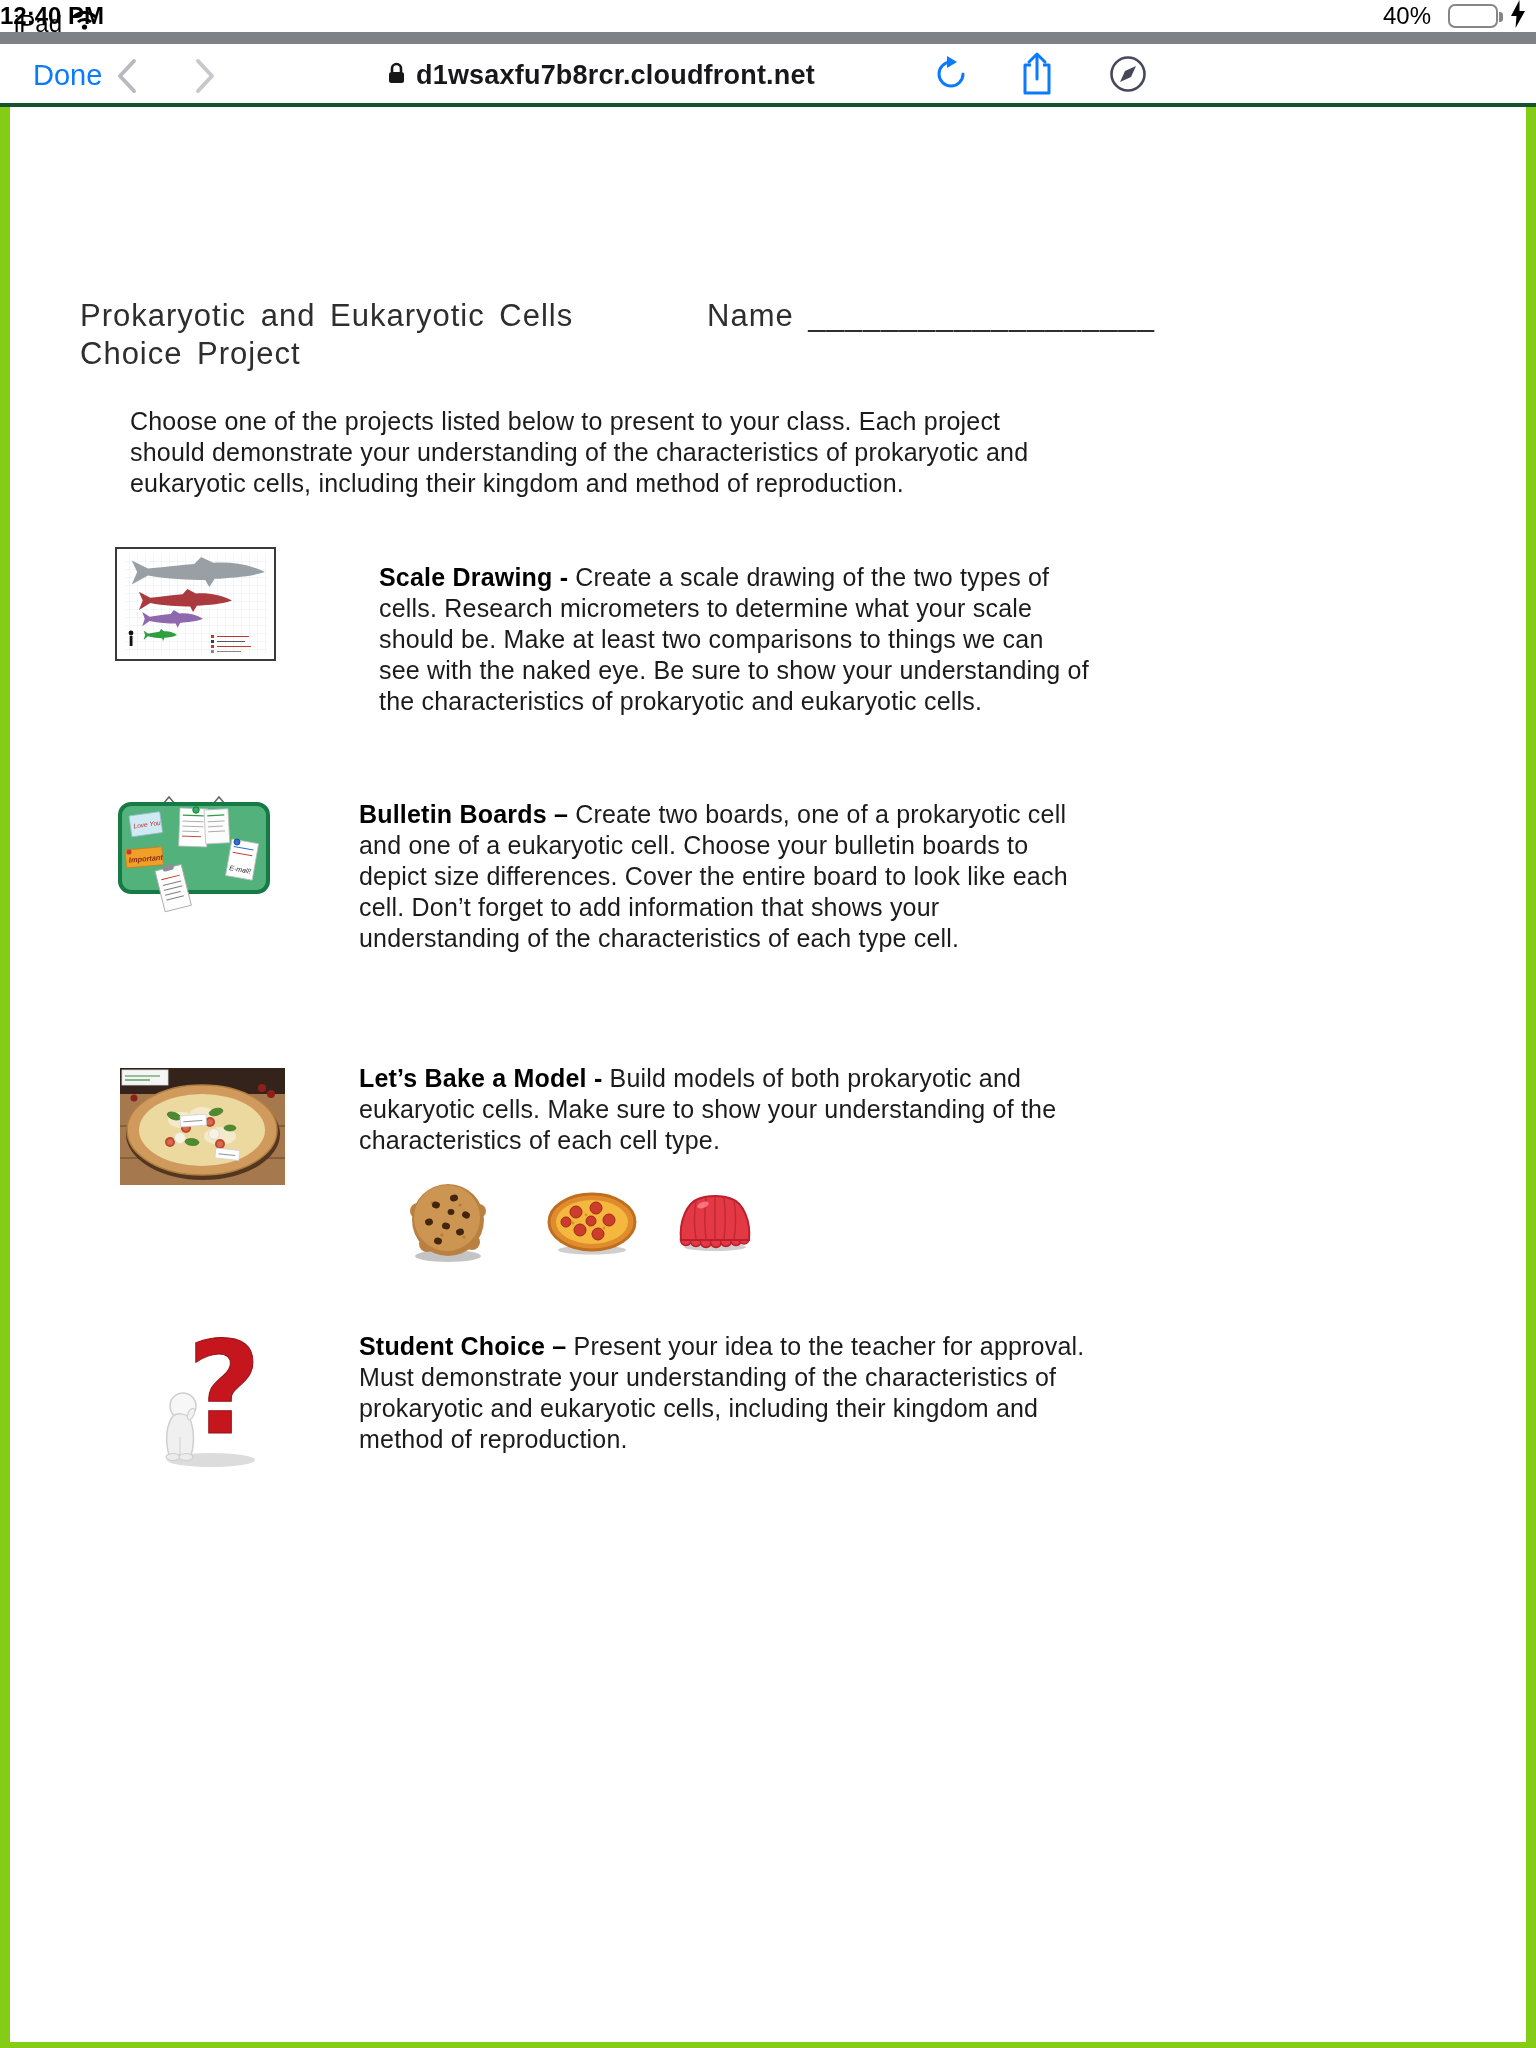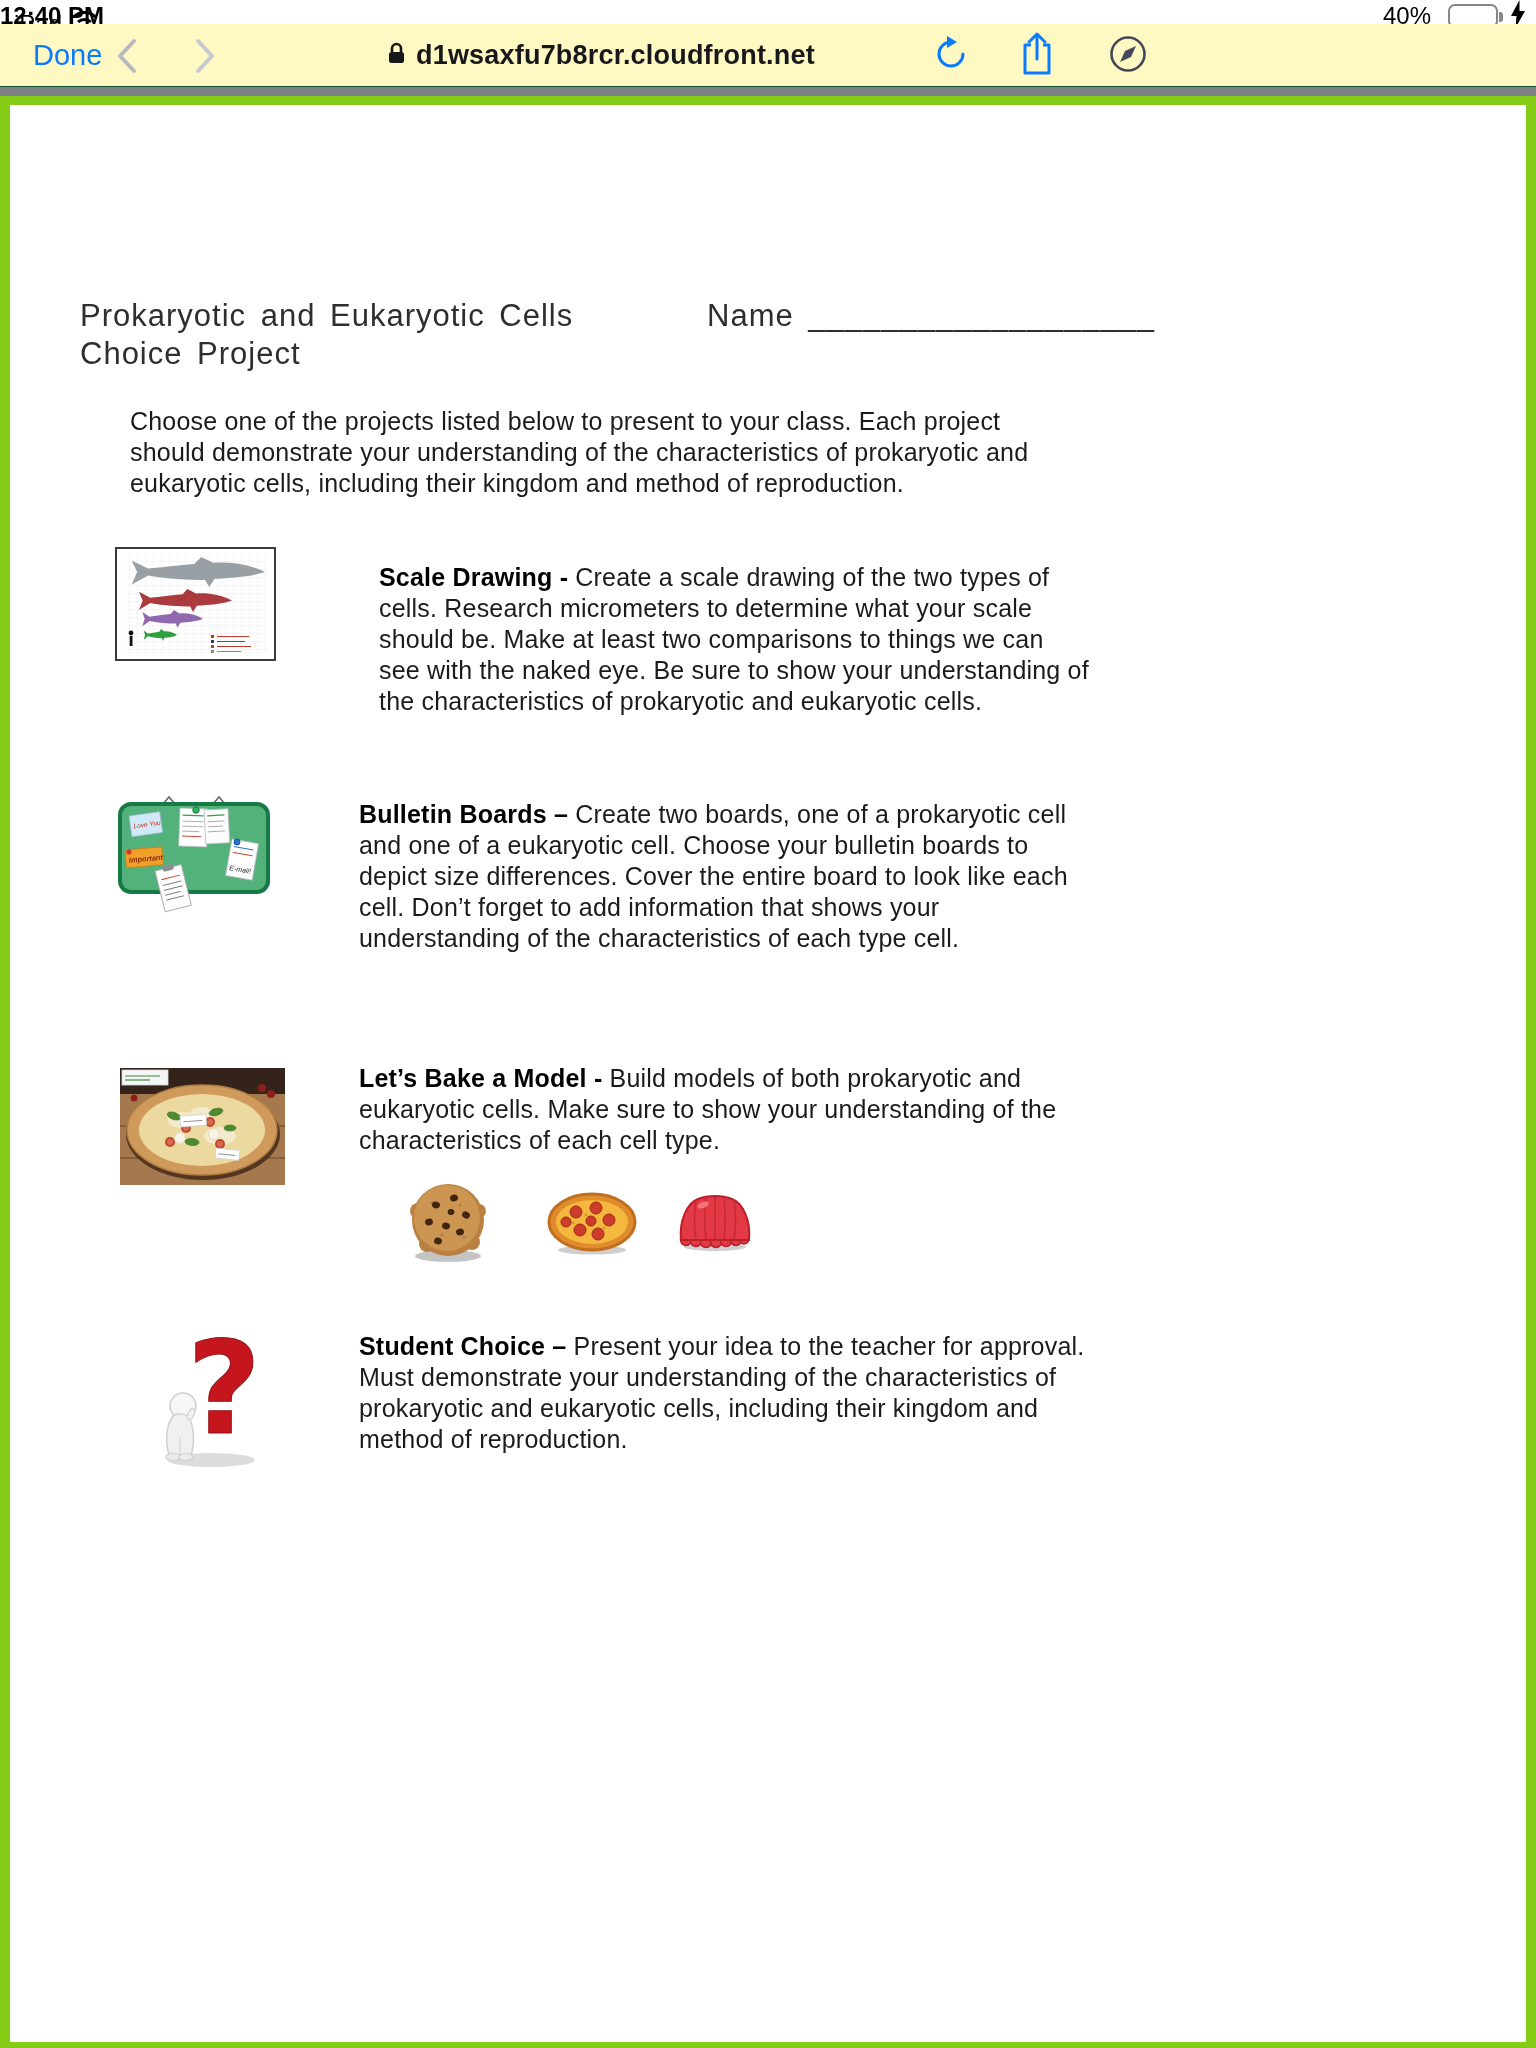--- a/index.html
+++ b/index.html
@@ -11,21 +11,21 @@
   .sb-left{position:absolute;left:14px;top:10px;display:flex;align-items:flex-start;gap:9px;height:28px}
   .sb-carrier{font-size:24px;font-weight:500;color:#000}
   .sb-time{position:absolute;left:0;right:0;top:2px;text-align:left;font-size:24px;font-weight:600;color:#000}
   .sb-right{position:absolute;right:10px;top:2px;display:flex;align-items:center;gap:12px;height:28px}
   .sb-batt-pct{font-size:24px;color:#000}
   .battery{position:relative;width:50px;height:24px;border:2px solid #85858a;border-radius:7px;padding:2px;margin-left:5px}
   .battery .fill{width:40%;height:100%;background:#67c54d;border-radius:3px}
   .battery .cap{position:absolute;right:-7px;top:6px;width:4px;height:10px;background:#85858a;border-radius:0 3px 3px 0}
 
   
-  .toolbar{position:absolute;top:24px;left:0;width:100%;height:63px;background:#fef9c3;border-bottom:1px solid #14532d;z-index:5}
+  .toolbar{position:absolute;top:44px;left:0;width:100%;height:63px;background:#ffffff;border-bottom:4px solid #14532d;z-index:5}
   .done{position:absolute;left:33px;top:0;height:62px;line-height:62px;font-size:29px;color:#0a7aff;background:none;border:none;font-family:inherit;cursor:pointer}
   .chev{position:absolute;top:14px;background:none;border:none;cursor:pointer}
   .chev-back{left:116px}
   .chev-fwd{left:194px}
   .urlbox{position:absolute;left:388px;top:0;height:62px;display:flex;align-items:center;gap:11px;cursor:pointer}
   .urltext{font-size:27px;font-weight:600;color:#18181c;letter-spacing:.2px}
   .tbicon{position:absolute;top:0;height:62px;display:flex;align-items:center;background:none;border:none;cursor:pointer}
   .tb-reload{left:933px}
   .tb-share{left:1020px}
   .tb-compass{left:1108px}

